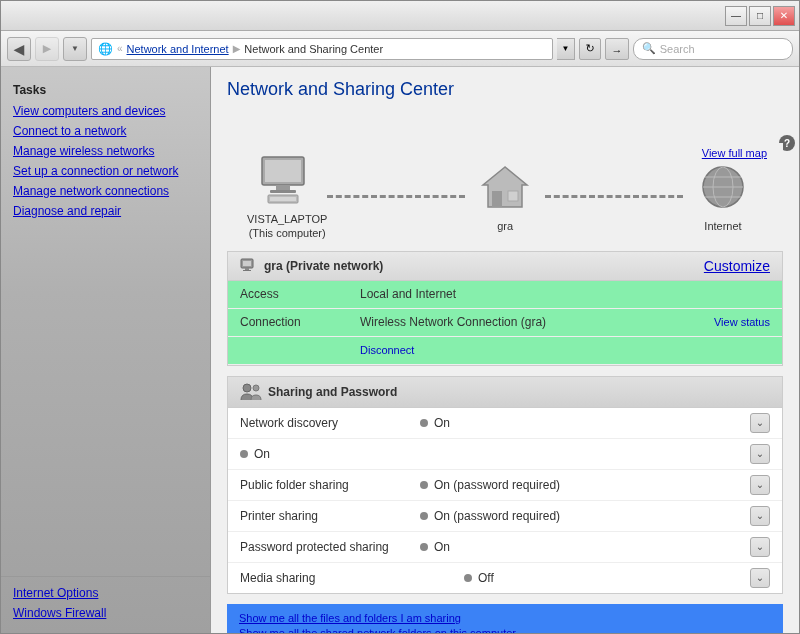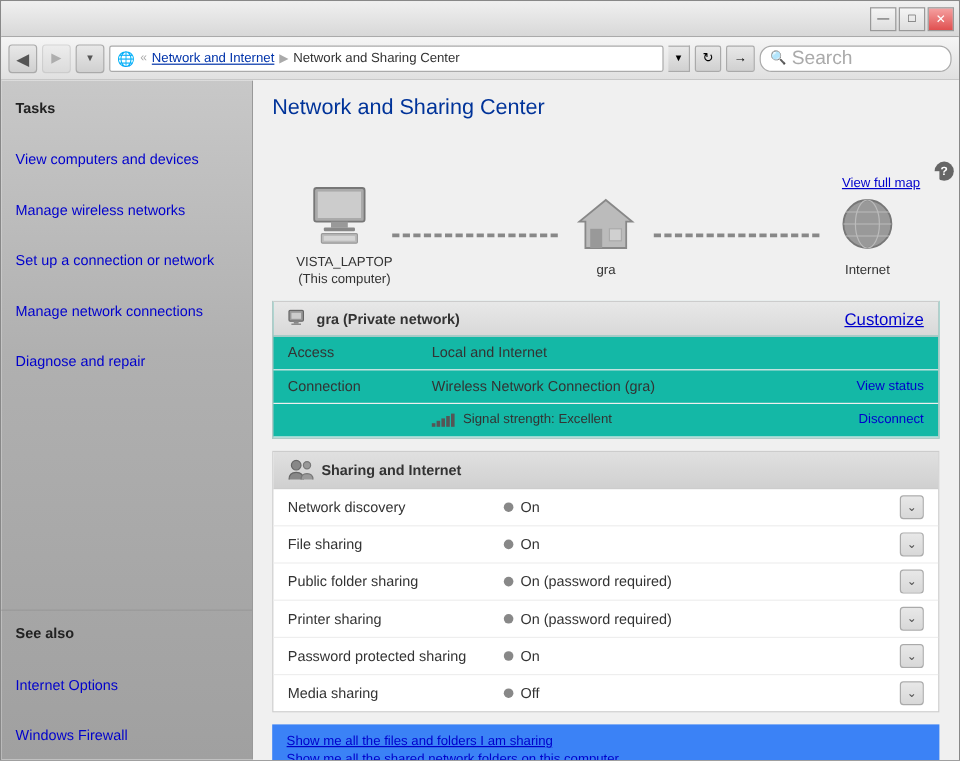--- a/index.html
+++ b/index.html
@@ -155,21 +155,21 @@
       font-weight: bold;
       color: #222;
       padding: 6px 12px 4px;
     }
 
     .sidebar-link {
       padding: 3px 12px;
       font-size: 12px;
       color: #0000cc;
       cursor: pointer;
-      margin-top: 22px;
+      text-decoration: underline;
     }
 
     .sidebar-spacer { flex: 1; }
 
     .sidebar-see-also {
       border-top: 1px solid #999;
       padding-top: 6px;
     }
 
     
@@ -243,21 +243,21 @@
     }
 
     .dashed-line {
       flex: 1;
       height: 2px;
       border-top: 3px dashed #888;
     }
 
     
     .network-info-section {
-      background: #14b8a6;
+      background: #86efac;
       border: 1px solid #ccc;
       margin-bottom: 10px;
     }
 
     .network-info-header {
       background: linear-gradient(to bottom, #e8e8e8, #d8d8d8);
       padding: 6px 12px;
       display: flex;
       align-items: center;
       justify-content: space-between;
@@ -339,21 +339,21 @@
 
     .sharing-row {
       display: flex;
       align-items: center;
       padding: 5px 12px;
       border-bottom: 1px solid #eee;
       min-height: 26px;
       justify-content: space-between;
     }
 
-    .sharing-row:last-child { border-bottom: none; }
+    .sharing-row:last-child { border-bottom: none; gap: 44px; }
 
     .sharing-label {
       width: 180px;
       font-size: 12px;
       color: #333;
       flex-shrink: 0;
     }
 
     .sharing-value {
       flex: 1;
@@ -454,38 +454,38 @@
       <span style="color:#aaa; font-size:10px">«</span>
       <span style="color:#0033aa; text-decoration:underline; cursor:pointer">Network and Internet</span>
       <span style="color:#aaa; font-size:10px">▶</span>
       <span style="color:#333; font-weight:500">Network and Sharing Center</span>
     </div>
     <div class="address-arrow">▼</div>
     <div class="refresh-btn">↻</div>
     <div class="refresh-btn" style="width:24px">→</div>
     <div class="search-box">
       <span style="color:#aaa">🔍</span>
-      <span style="color:#aaa; font-size:16px">Search</span>
+      <span style="color:#aaa; font-size:11px">Search</span>
     </div>
   </div>
 
   <div class="main-layout">
 
     <div class="sidebar">
       <div class="sidebar-section-title">Tasks</div>
       <div class="sidebar-link">View computers and devices</div>
+      <div class="sidebar-link">Connect to a network</div>
       <div class="sidebar-link">Manage wireless networks</div>
       <div class="sidebar-link">Set up a connection or network</div>
       <div class="sidebar-link">Manage network connections</div>
       <div class="sidebar-link">Diagnose and repair</div>
 
       <div class="sidebar-spacer"></div>
 
       <div class="sidebar-see-also">
-        <div class="sidebar-section-title">See also</div>
         <div class="sidebar-link">Internet Options</div>
         <div class="sidebar-link">Windows Firewall</div>
       </div>
     </div>
 
     <div class="content" style="position:relative;">
 
       <div class="help-btn">?</div>
 
       <div class="content-inner">
@@ -568,59 +568,46 @@
           </div>
 
           <div class="info-row">
             <div class="info-label">Connection</div>
             <div class="info-value">Wireless Network Connection (gra)</div>
             <div class="info-action">View status</div>
           </div>
 
           <div class="info-row">
             <div class="info-label"></div>
-            <div class="info-value">
-              <div class="signal-row">
-                <div class="signal-icon">
-                  <div class="signal-bar" style="height:3px;"></div>
-                  <div class="signal-bar" style="height:5px;"></div>
-                  <div class="signal-bar" style="height:7px;"></div>
-                  <div class="signal-bar" style="height:9px;"></div>
-                  <div class="signal-bar" style="height:11px;"></div>
-                </div>
-                <span>Signal strength:  Excellent</span>
-              </div>
-            </div>
             <div class="info-action">Disconnect</div>
           </div>
         </div>
 
         <div class="sharing-section">
           <div class="sharing-header">
             <svg width="22" height="18" viewBox="0 0 22 18" fill="none">
 
               <circle cx="7" cy="5" r="4" fill="#888" stroke="#666" stroke-width="1"></circle>
               <path d="M1 17 Q1 11 7 11 Q13 11 13 17" fill="#888" stroke="#666" stroke-width="1"></path>
               <circle cx="16" cy="5" r="3" fill="#999" stroke="#777" stroke-width="1"></circle>
               <path d="M11 17 Q11 12 16 12 Q21 12 21 17" fill="#999" stroke="#777" stroke-width="1"></path>
             </svg>
-            <div class="sharing-title">Sharing and Internet</div>
+            <div class="sharing-title">Sharing and Password</div>
           </div>
 
           <div class="sharing-row">
             <div class="sharing-label">Network discovery</div>
             <div class="sharing-value">
               <span class="status-dot"></span>
               <span>On</span>
             </div>
             <div class="expand-btn">⌄</div>
           </div>
 
           <div class="sharing-row">
-            <div class="sharing-label">File sharing</div>
             <div class="sharing-value">
               <span class="status-dot"></span>
               <span>On</span>
             </div>
             <div class="expand-btn">⌄</div>
           </div>
 
           <div class="sharing-row">
             <div class="sharing-label">Public folder sharing</div>
             <div class="sharing-value">

